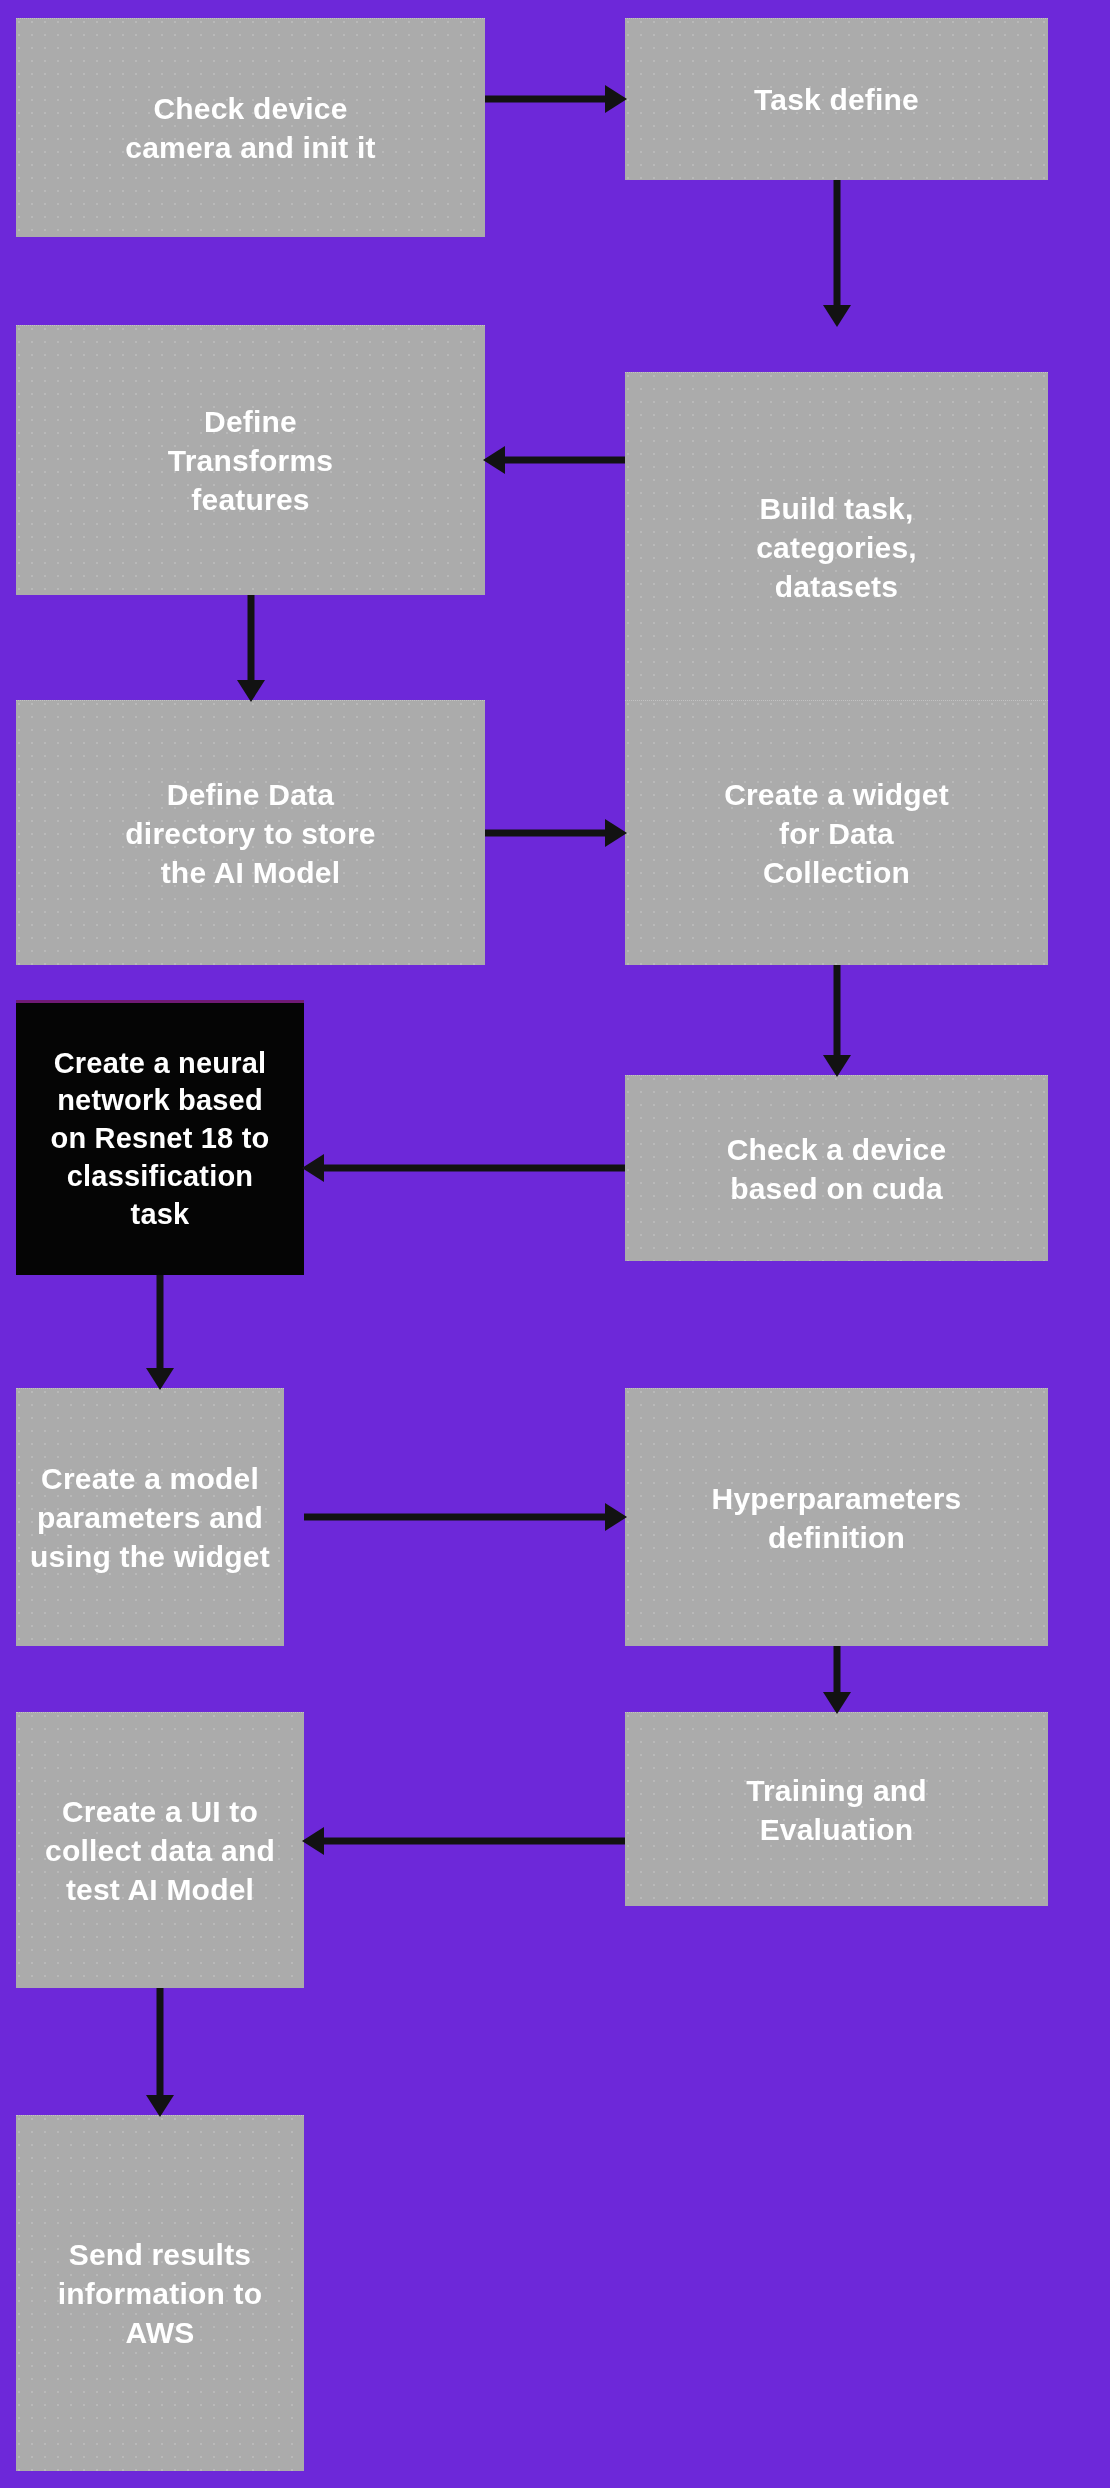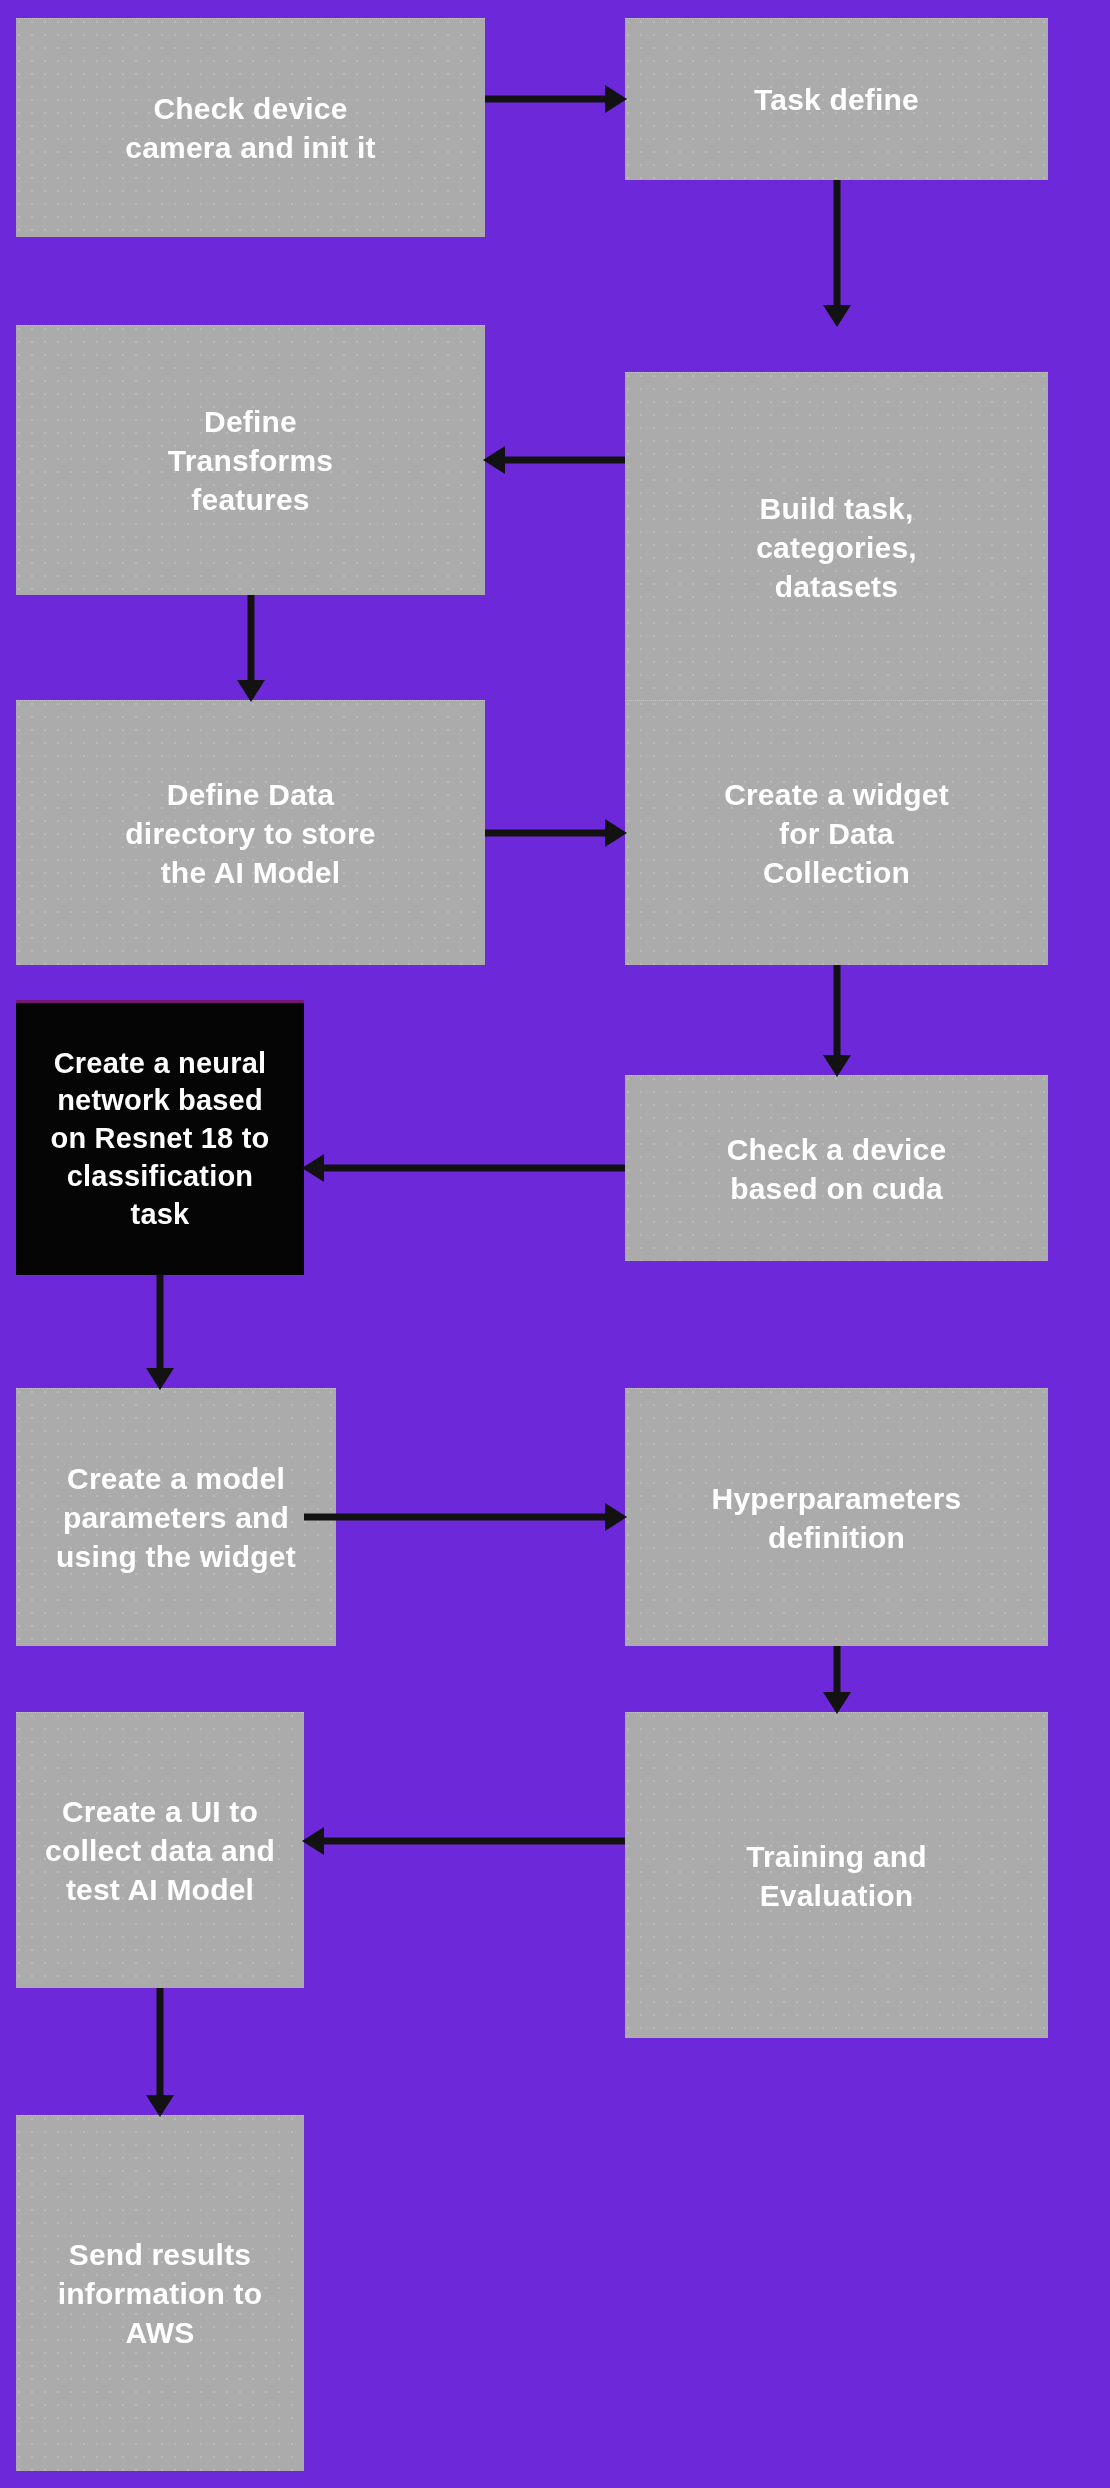--- a/index.html
+++ b/index.html
@@ -115,35 +115,35 @@
         <span class="label">Create a neural
 network  based
 on Resnet 18 to
 classification
 task</span>
       </div>
       <div class="node" style="left: 625px; top: 1075px; width: 423px; height: 186px; font-size: 30px;">
         <span class="label">Check a device
 based on cuda</span>
       </div>
-      <div class="node" style="left: 16px; top: 1388px; width: 320px; height: 258px; font-size: 30px;">
+      <div class="node" style="left: 16px; top: 1388px; width: 268px; height: 258px; font-size: 30px;">
         <span class="label">Create a model
 parameters and
 using the widget</span>
       </div>
       <div class="node" style="left: 625px; top: 1388px; width: 423px; height: 258px; font-size: 30px;">
         <span class="label">Hyperparameters
 definition</span>
       </div>
       <div class="node" style="left: 16px; top: 1712px; width: 288px; height: 276px; font-size: 30px;">
         <span class="label">Create a UI to
 collect data and
 test AI Model</span>
       </div>
-      <div class="node" style="left: 625px; top: 1712px; width: 423px; height: 326px; font-size: 30px;">
+      <div class="node" style="left: 625px; top: 1712px; width: 423px; height: 194px; font-size: 30px;">
         <span class="label">Training and
 Evaluation</span>
       </div>
       <div class="node" style="left: 16px; top: 2115px; width: 288px; height: 356px; font-size: 30px;">
         <span class="label">Send results
 information to
 AWS</span>
       </div>
     </div>
   <div id="connectors-layer">

